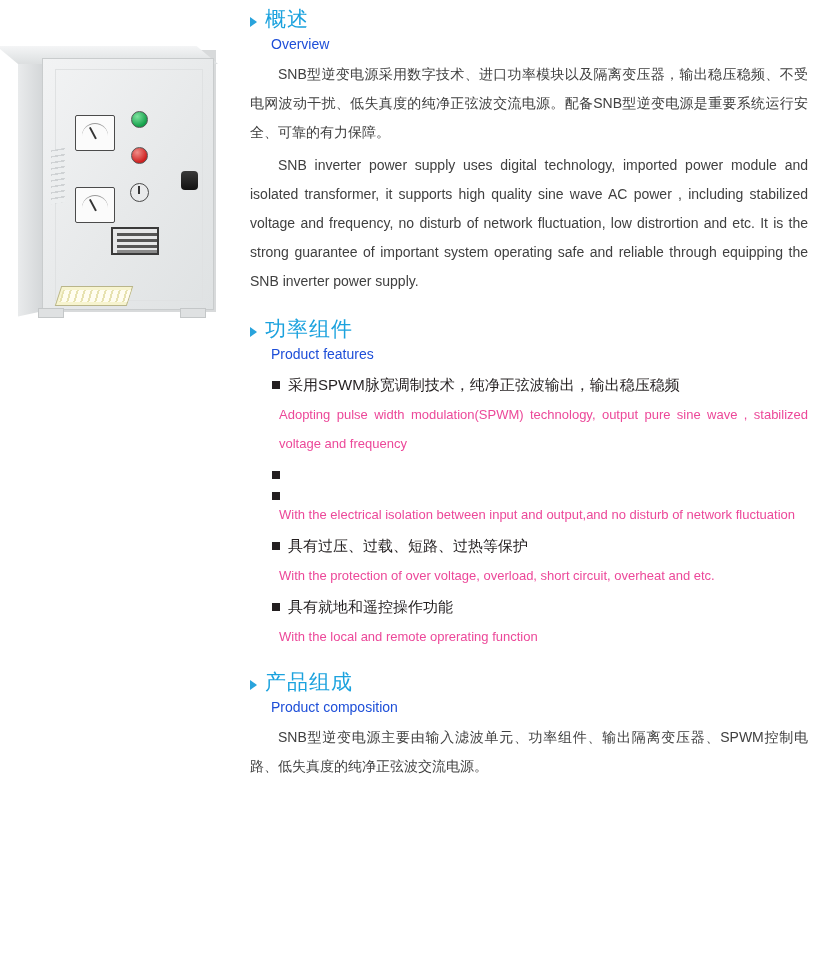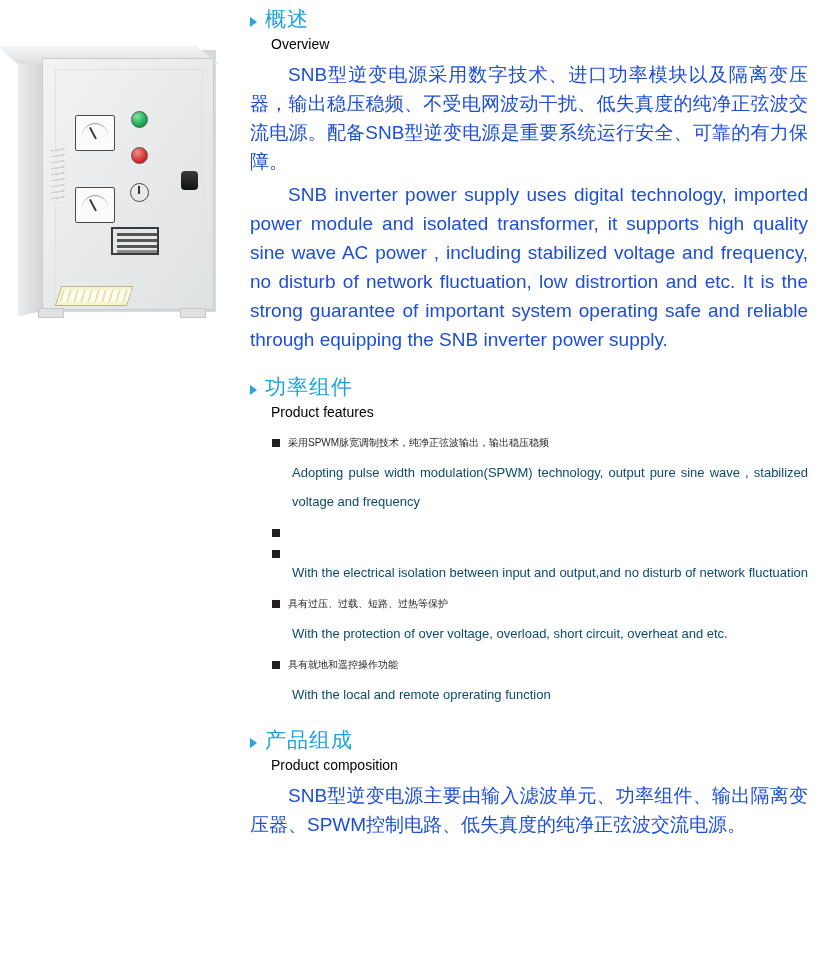--- a/index.html
+++ b/index.html
@@ -238,57 +238,57 @@
   .head-cn {
     font-size: 21px;
     color: #1ba2de;
     letter-spacing: 1px;
     line-height: 30px;
     font-weight: normal;
     margin: 0;
   }
   .head-en {
     font-size: 14px;
-    color: #000000;
+    color: #1d4ed8;
     line-height: 20px;
     margin: 0 0 6px 21px;
     font-weight: normal;
   }
   p.para {
     margin: 4px 0 2px 0;
-    font-size: 19px;
+    font-size: 14px;
     line-height: 29px;
-    color: #1d4ed8;
+    color: #404040;
     text-align: justify;
     text-justify: inter-ideograph;
   }
   p.para.cn { text-indent: 2em; }
   p.para.en { text-indent: 2em; }
 
   .features { margin: 6px 0 0 22px; padding: 0; list-style: none; }
   .feature { margin-bottom: 2px; }
   .feature-cn {
-    font-size: 10px;
+    font-size: 15px;
     line-height: 30px;
     color: #231f20;
     display: flex;
     align-items: flex-start;
     gap: 8px;
   }
   .bullet {
     width: 8px; height: 8px;
     background: #231f20;
     margin-top: 11px;
     flex: none;
   }
   .feature-en {
     font-size: 13px;
     line-height: 29px;
-    color: #0c4a6e;
-    margin-left: 20px;
+    color: #ec4899;
+    margin-left: 7px;
     text-align: justify;
   }
   .sec-gap-1 { height: 16px; }
   .sec-gap-2 { height: 14px; }
   .top-pad { height: 4px; }
 </style>
 </head>
 <body>
 
 <div class="page">

